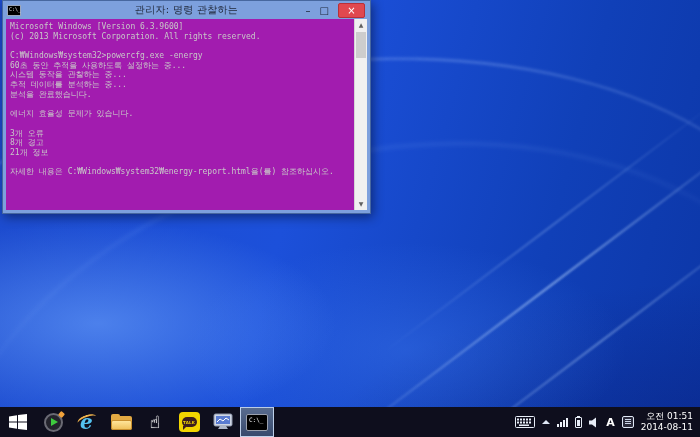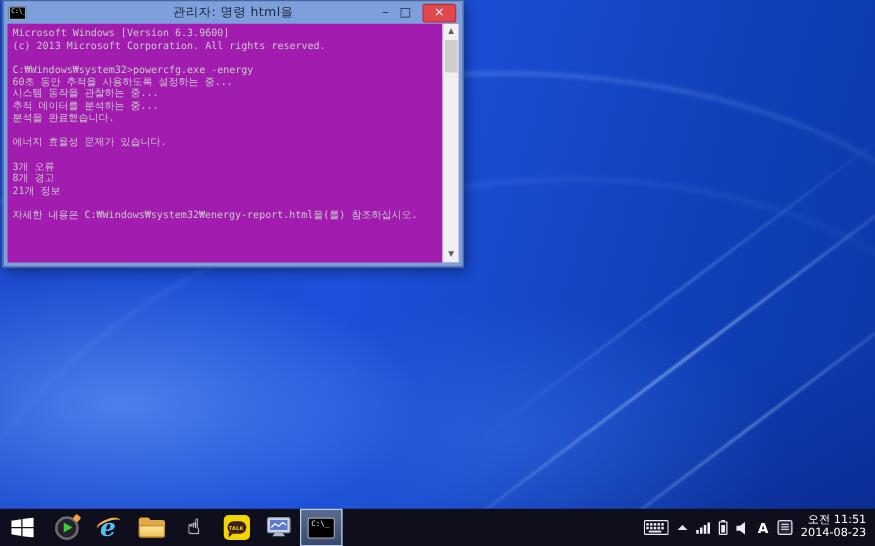--- a/index.html
+++ b/index.html
@@ -124,21 +124,21 @@
 <div class="desktop">
   <div class="arc arc1"></div>
   <div class="arc arc2"></div>
   <div class="beam beam1"></div>
   <div class="beam beam2"></div>
   <div class="beam beam3"></div>
 </div>
 
 <div class="window">
   <div class="titlebar">
-    <div class="win-title">관리자: 명령 html을</div>
+    <div class="win-title">관리자: 명령 관찰하는</div>
     <div class="win-icon">C:\_</div>
     <div class="controls">
       <div class="ctl">–</div>
       <div class="ctl">□</div>
       <div class="ctl ctl-close">×</div>
     </div>
   </div>
   <div class="console">
     <div class="console-text"><div class="console-line">Microsoft Windows [Version 6.3.9600]</div><div class="console-line">(c) 2013 Microsoft Corporation. All rights reserved.</div><div class="console-line">&nbsp;</div><div class="console-line">C:₩Windows₩system32&gt;powercfg.exe -energy</div><div class="console-line">60초 동안 추적을 사용하도록 설정하는 중...</div><div class="console-line">시스템 동작을 관찰하는 중...</div><div class="console-line">추적 데이터를 분석하는 중...</div><div class="console-line">분석을 완료했습니다.</div><div class="console-line">&nbsp;</div><div class="console-line">에너지 효율성 문제가 있습니다.</div><div class="console-line">&nbsp;</div><div class="console-line">3개 오류</div><div class="console-line">8개 경고</div><div class="console-line">21개 정보</div><div class="console-line">&nbsp;</div><div class="console-line">자세한 내용은 C:₩Windows₩system32₩energy-report.html을(를) 참조하십시오.</div><div class="console-line">&nbsp;</div></div>
     <div class="console-text" style="top:167.9px;">
@@ -257,17 +257,17 @@
       <span class="ime-a">A</span>
     </div>
     <div class="tray-item">
       <span class="ime-box">
           <i></i>
           <i></i>
           <i></i>
         </span>
     </div>
     <div class="clock">
-      <div>오전 11:51</div>
-      <div>2014-08-23</div>
+      <div>오전 01:51</div>
+      <div>2014-08-11</div>
     </div>
   </div>
 </div>
 
 </body></html>

